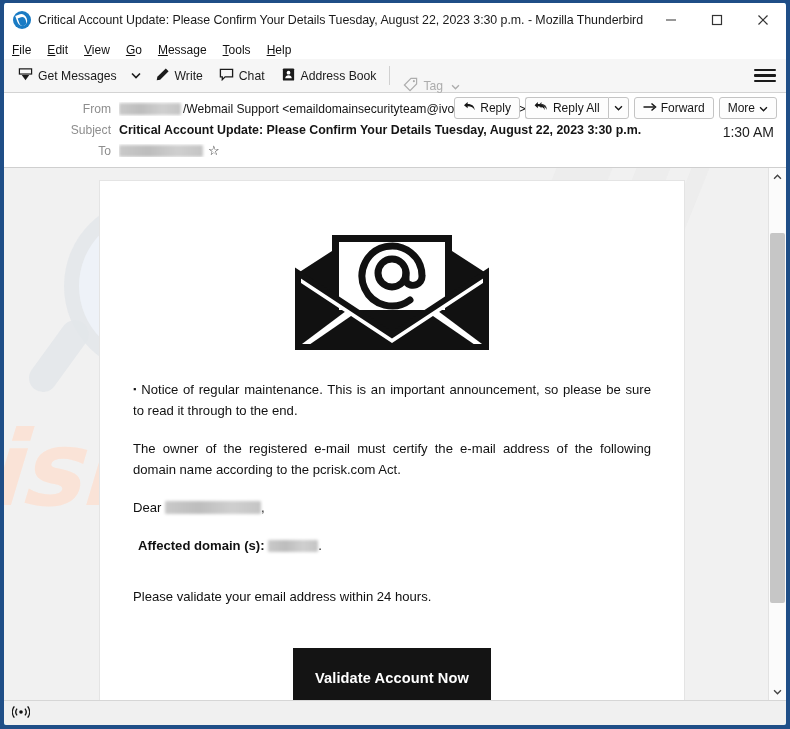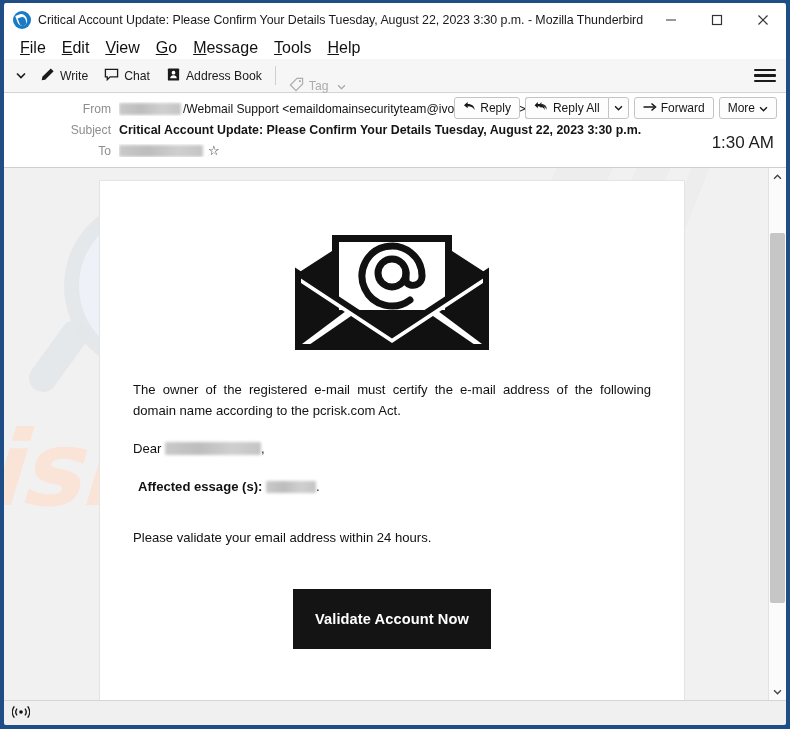--- a/index.html
+++ b/index.html
@@ -55,22 +55,22 @@
   }
   .wc{
     width:46px;height:34px;display:flex;align-items:center;justify-content:center;
     color:#333;font-size:13px;
   }
   .wc svg{display:block;}
 
   
   #menubar{
     height:22px;min-height:22px;background:#ffffff;
-    display:flex;align-items:flex-end;padding-left:8px;
-    font-size:16px;color:#111;
+    display:flex;align-items:flex-end;
+    font-size:12px;color:#111;
   }
   .menu-item{
     padding:2px 8px;white-space:nowrap;
   }
   .menu-item u{text-decoration:underline;}
 
   
   #toolbar{
     height:33px;min-height:33px;
     background:#f6f6f6;
@@ -121,22 +121,22 @@
   .redact{
     display:inline-block;height:12px;border-radius:1px;
     background:linear-gradient(90deg,#c9c9c9,#bdbdbd 35%,#cfcfcf 70%,#c4c4c4);
     filter:blur(1.6px);
     vertical-align:-2px;
   }
   .star{
     display:inline-block;font-size:13px;color:#222;line-height:1;
   }
   #hdr-time{
-    position:absolute;right:12px;top:40px;
-    font-size:17px;color:#1d1d1d;text-align:right;
+    position:absolute;right:12px;top:31px;
+    font-size:14px;color:#1d1d1d;text-align:right;
   }
   #hdr-actions{
     position:absolute;right:9px;top:4px;display:flex;align-items:stretch;gap:5px;
   }
   .act-btn{
     display:flex;align-items:center;gap:4px;
     border:1px solid #c4c4c4;background:#fdfdfd;border-radius:3px;
     padding:3px 8px;font-size:12px;color:#171717;white-space:nowrap;
   }
   .act-group{display:flex;}
@@ -276,20 +276,29 @@
     <div class="menu-item"><u>F</u><span>ile</span></div>
     <div class="menu-item"><u>E</u><span>dit</span></div>
     <div class="menu-item"><u>V</u><span>iew</span></div>
     <div class="menu-item"><u>G</u><span>o</span></div>
     <div class="menu-item"><u>M</u><span>essage</span></div>
     <div class="menu-item"><u>T</u><span>ools</span></div>
     <div class="menu-item"><u>H</u><span>elp</span></div>
   </div>
 
   <div id="toolbar">
+    <div class="tb-btn">
+      <span>
+        <svg width="15" height="15" viewBox="0 0 16 16">
+          <rect x="1.5" y="2" width="13" height="5.5" fill="none" stroke="#1b1b1b" stroke-width="1.3"></rect>
+          <path d="M4 8.5 L12 8.5 L8 14 Z" fill="#1b1b1b"></path>
+        </svg>
+      </span>
+      <span>Get Messages</span>
+    </div>
     <div class="tb-caret">
       <svg width="10" height="7" viewBox="0 0 10 7">
           <path d="M1 1.5 L5 5.5 L9 1.5" fill="none" stroke="#1b1b1b" stroke-width="1.6"></path>
         </svg>
     </div>
     <div class="tb-btn">
       <span>
         <svg width="15" height="15" viewBox="0 0 16 16">
             <path d="M11.5 1.5 L14.5 4.5 L5.5 13.5 L1.8 14.2 L2.5 10.5 Z" fill="#1b1b1b"></path>
           </svg>
@@ -444,30 +453,33 @@
             </g>
 
             <path d="M6 52 L100 112 L194 52 L194 60 L100 122 L6 60 Z" fill="#fff"></path>
             <path d="M6 126 L70 78 L75 84 L14 126 Z" fill="#fff"></path>
             <path d="M194 126 L130 78 L125 84 L186 126 Z" fill="#fff"></path>
             <path d="M6 52 L100 114 L194 52 L194 126 L6 126 Z" fill="none" stroke="#111" stroke-width="6"></path>
           </svg>
         </div>
 
         <div class="bodytext">
+          <p>
+            <span class="sq">▪</span><span>Notice of regular maintenance. This is an important announcement, so please be sure to read it through to the end.</span>
+          </p>
 
           <p>The owner of the registered e-mail must certify the e-mail address of the following domain name according to the pcrisk.com Act.</p>
 
           <p>
             <span>Dear</span>
             <span class="redact" style="width:96px;height:13px;"></span><span>,</span>
           </p>
 
           <p style="margin-left:5px">
-            <span class="b">Affected essage (s):</span>
+            <span class="b">Affected domain (s):</span>
             <span class="redact" style="width:50px;height:12px;"></span><span>.</span>
           </p>
 
           <p style="margin-top:30px">Please validate your email address within 24 hours.</p>
         </div>
 
         <div id="validate-wrap">
           <button id="validate-btn">Validate Account Now</button>
         </div>
       </div>

